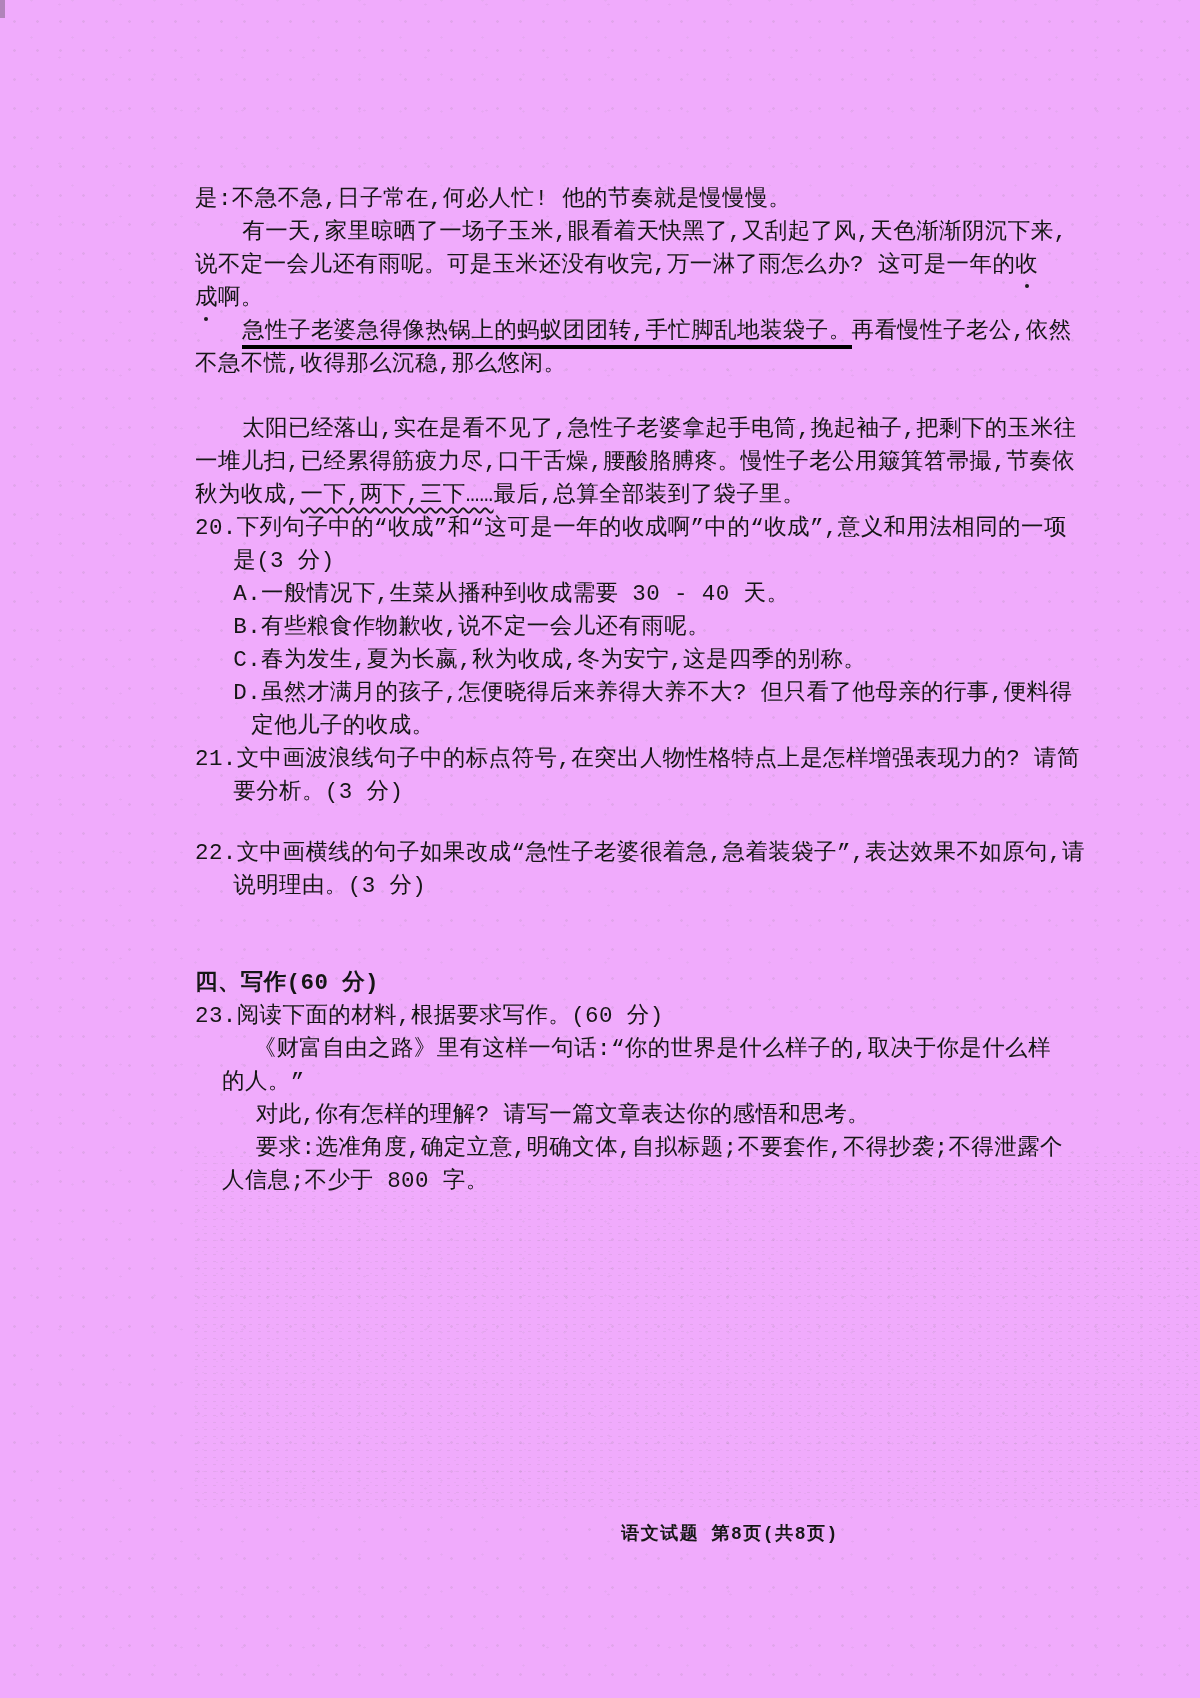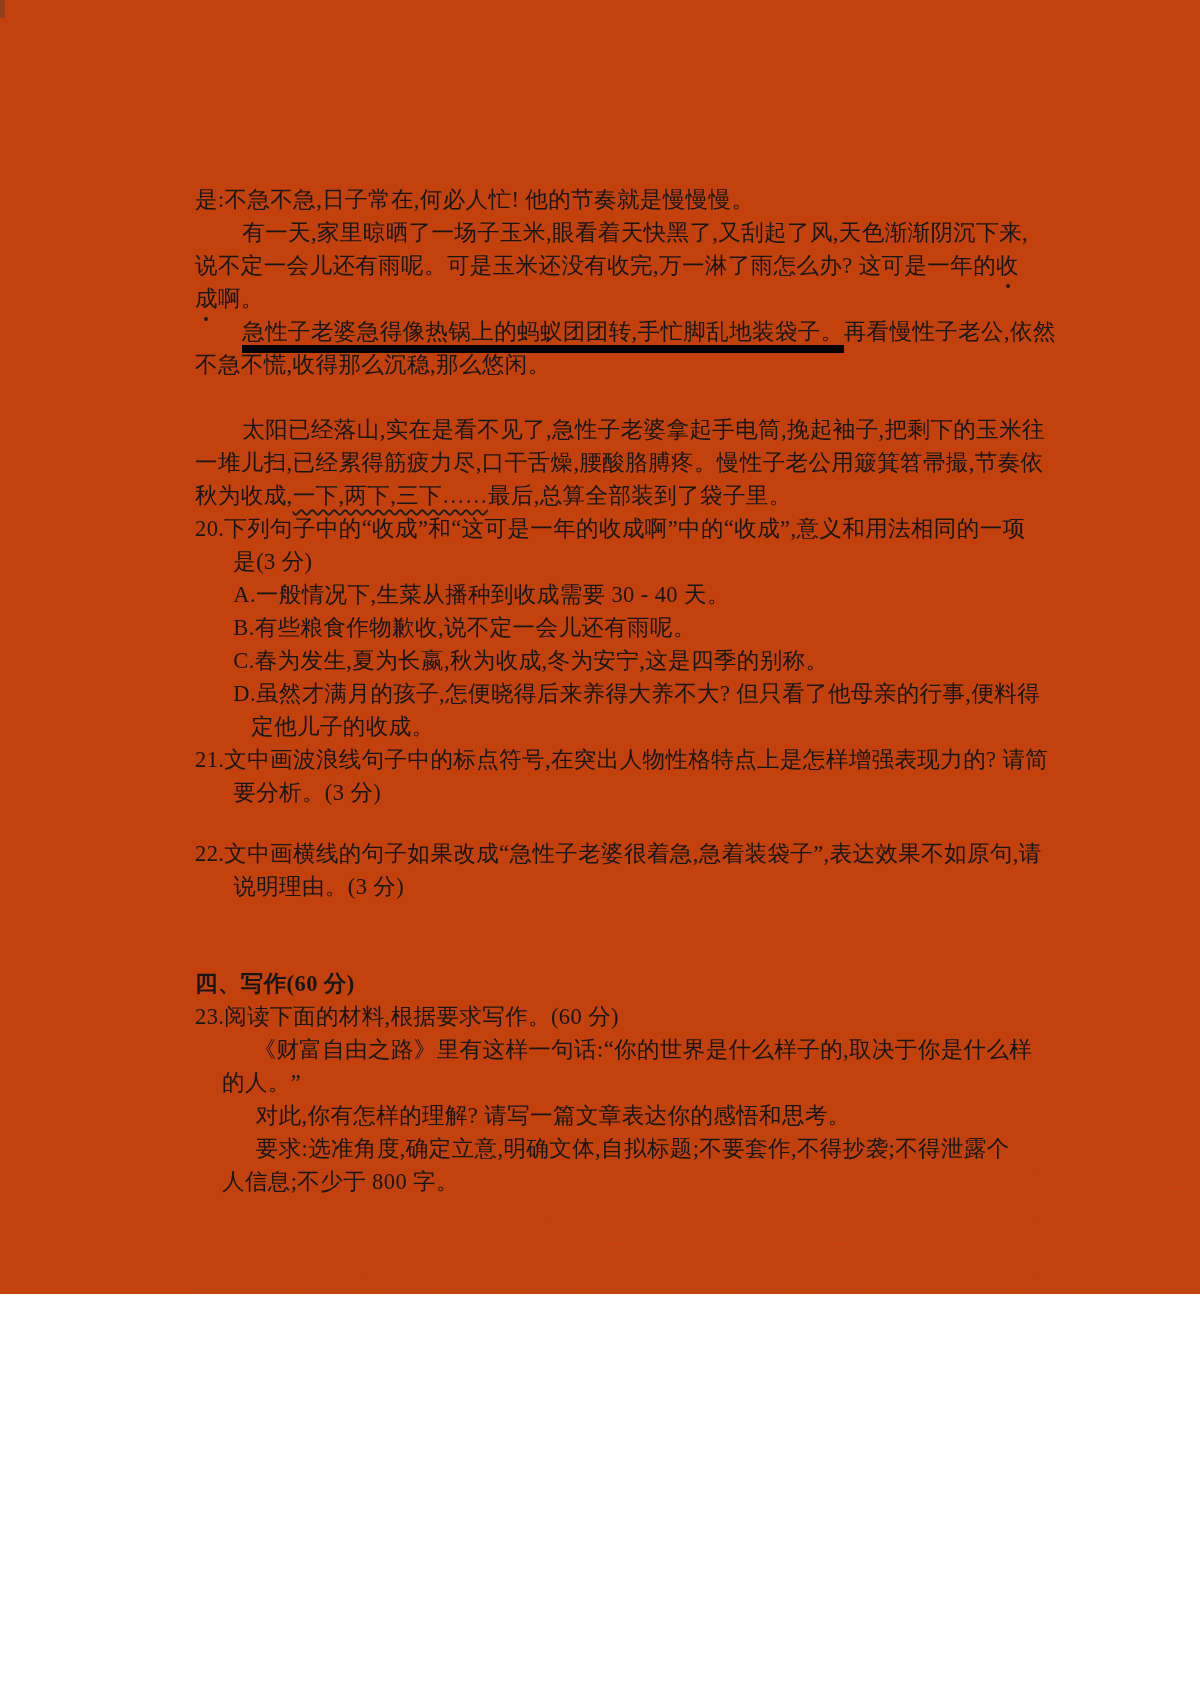--- a/index.html
+++ b/index.html
@@ -1,21 +1,21 @@
 <!DOCTYPE html>
 <html><head>
 <meta charset="utf-8">
 <style>
   html,body{margin:0;padding:0;}
   .page{
     position:relative;
-    width:1200px;height:1294px;
-    background:#c2410c;
+    width:1200px;height:1698px;
+    background:#f0abfc;
     overflow:hidden;
-    font-family:Liberation Serif, serif;
+    font-family:Liberation Mono, monospace;
     color:#161616;
   }
   
   .page::before{
     content:"";position:absolute;inset:0;pointer-events:none;
     background-image:
       radial-gradient(rgba(120,120,120,.13) 1px, transparent 1.4px),
       radial-gradient(rgba(140,140,140,.09) 1px, transparent 1.4px),
       radial-gradient(rgba(100,100,100,.07) 1px, transparent 1.4px);
     background-size:23px 29px,41px 37px,61px 53px;
@@ -40,21 +40,21 @@
   }
   .line{
     font-size:22.5px;
     line-height:33px;
     white-space:nowrap;
     letter-spacing:.4px;
   }
   .line.bold{font-weight:700;}
   .seg{display:inline;}
   .seg.underline{
-    border-bottom:8px solid #000000;
+    border-bottom:4px solid #000000;
     padding-bottom:1px;
   }
   .seg.wavy{
     text-decoration-line:underline;
     text-decoration-style:wavy;
     text-decoration-thickness:1.5px;
     text-decoration-color:#1c1c1c;
     text-underline-offset:6px;
   }
   .seg.emdot{position:relative;display:inline-block;}

